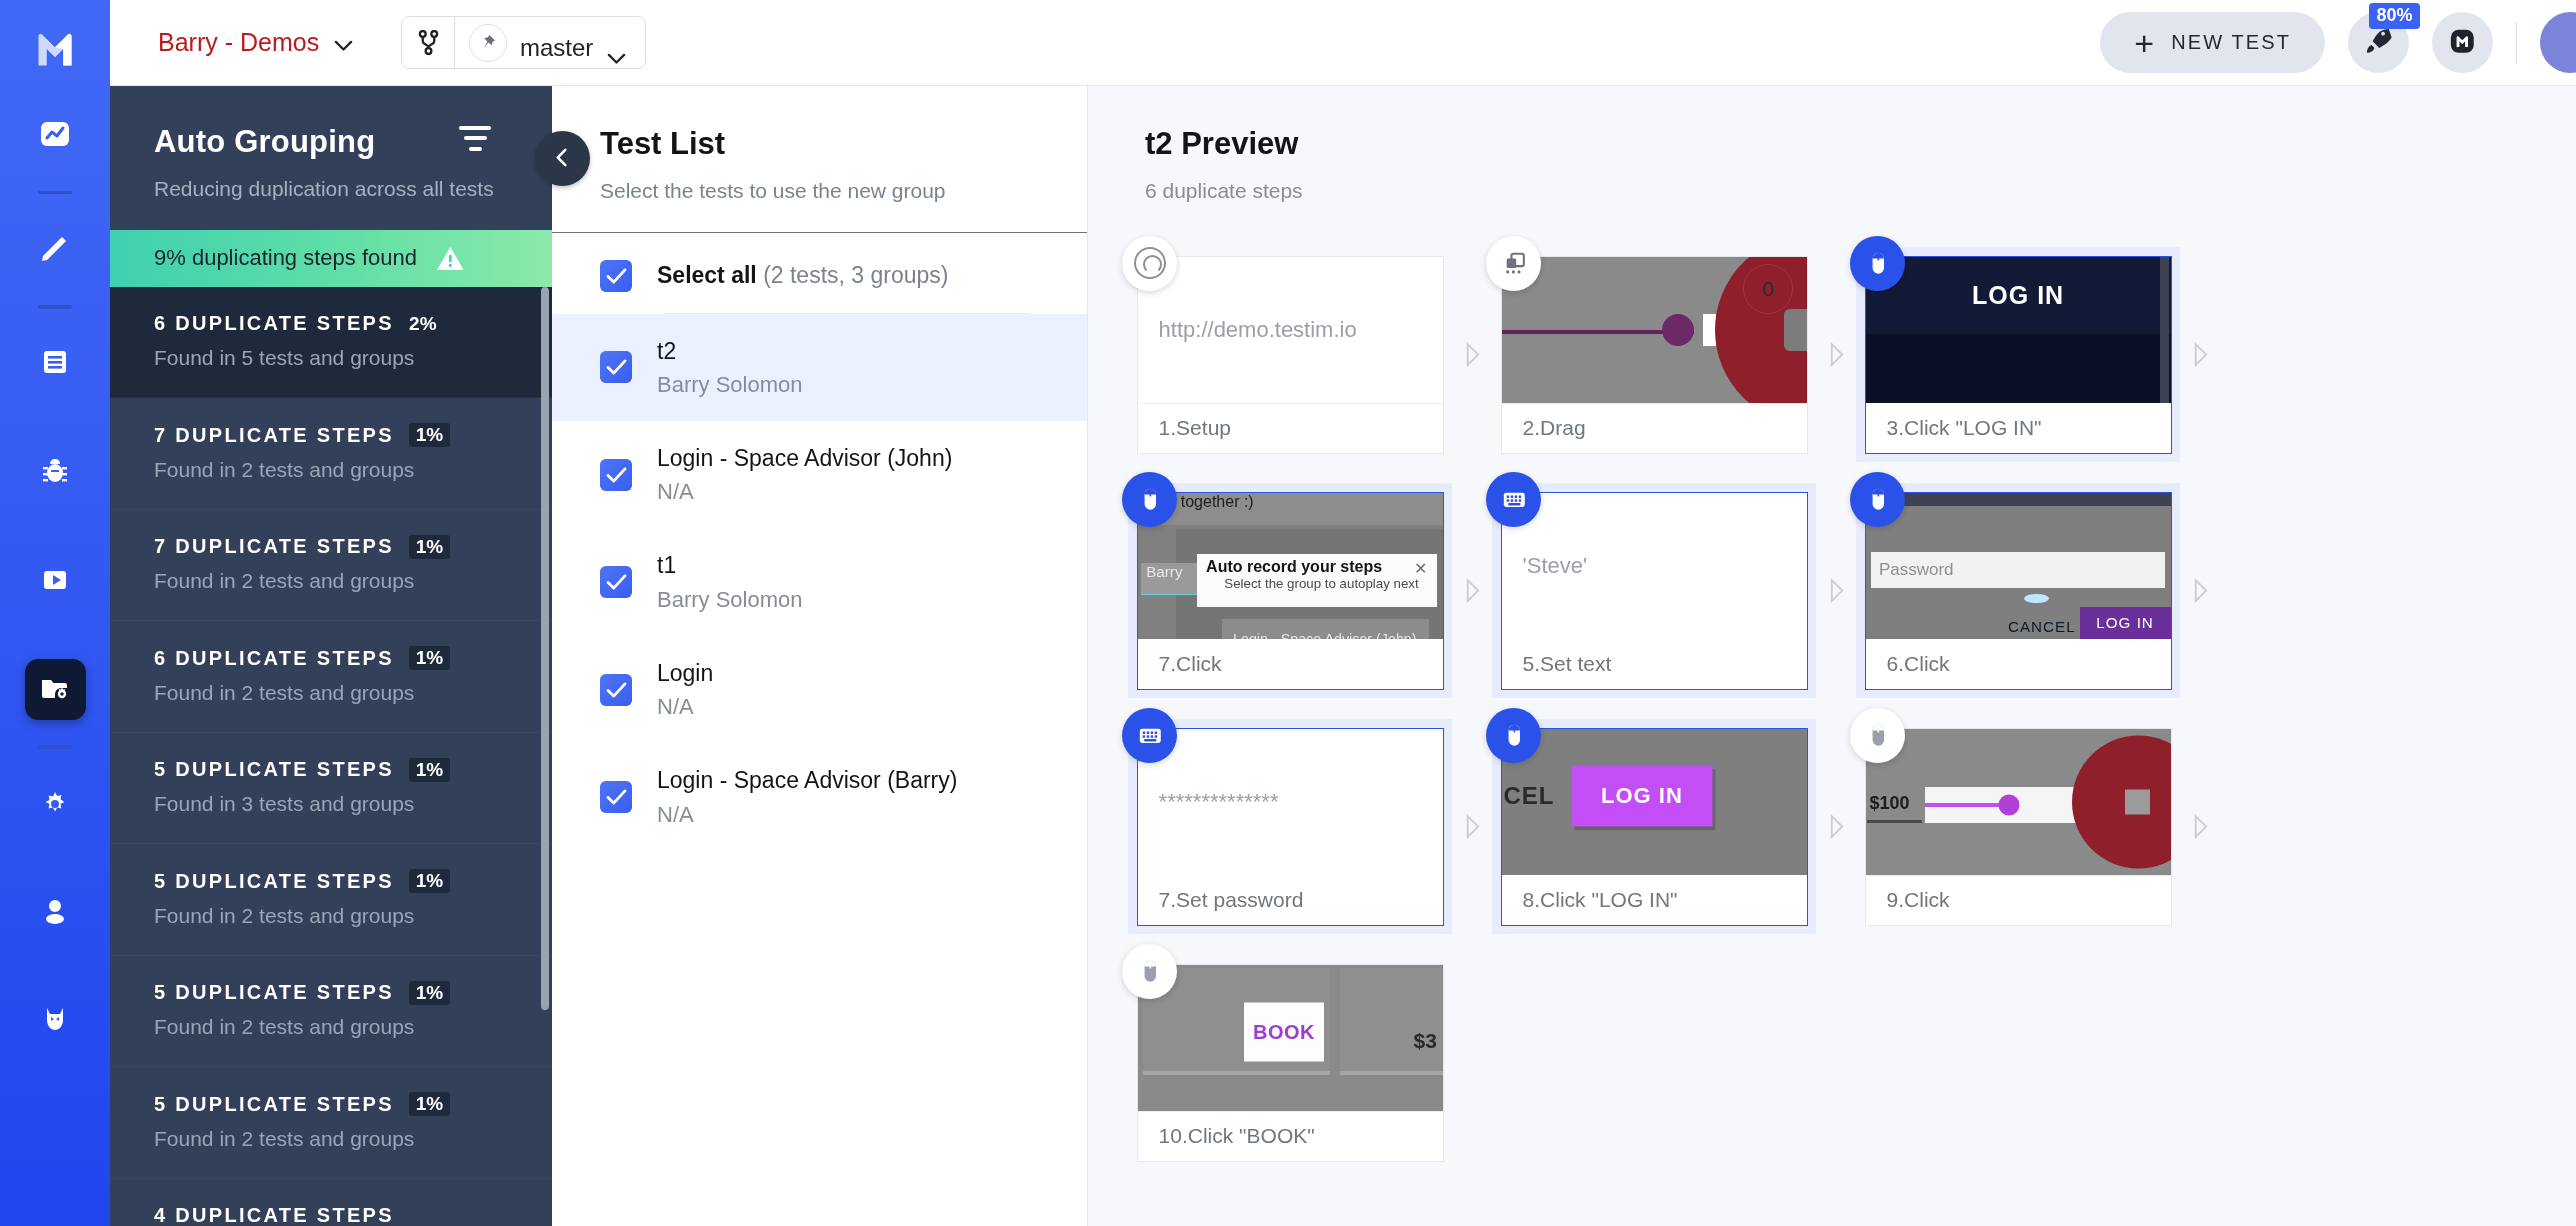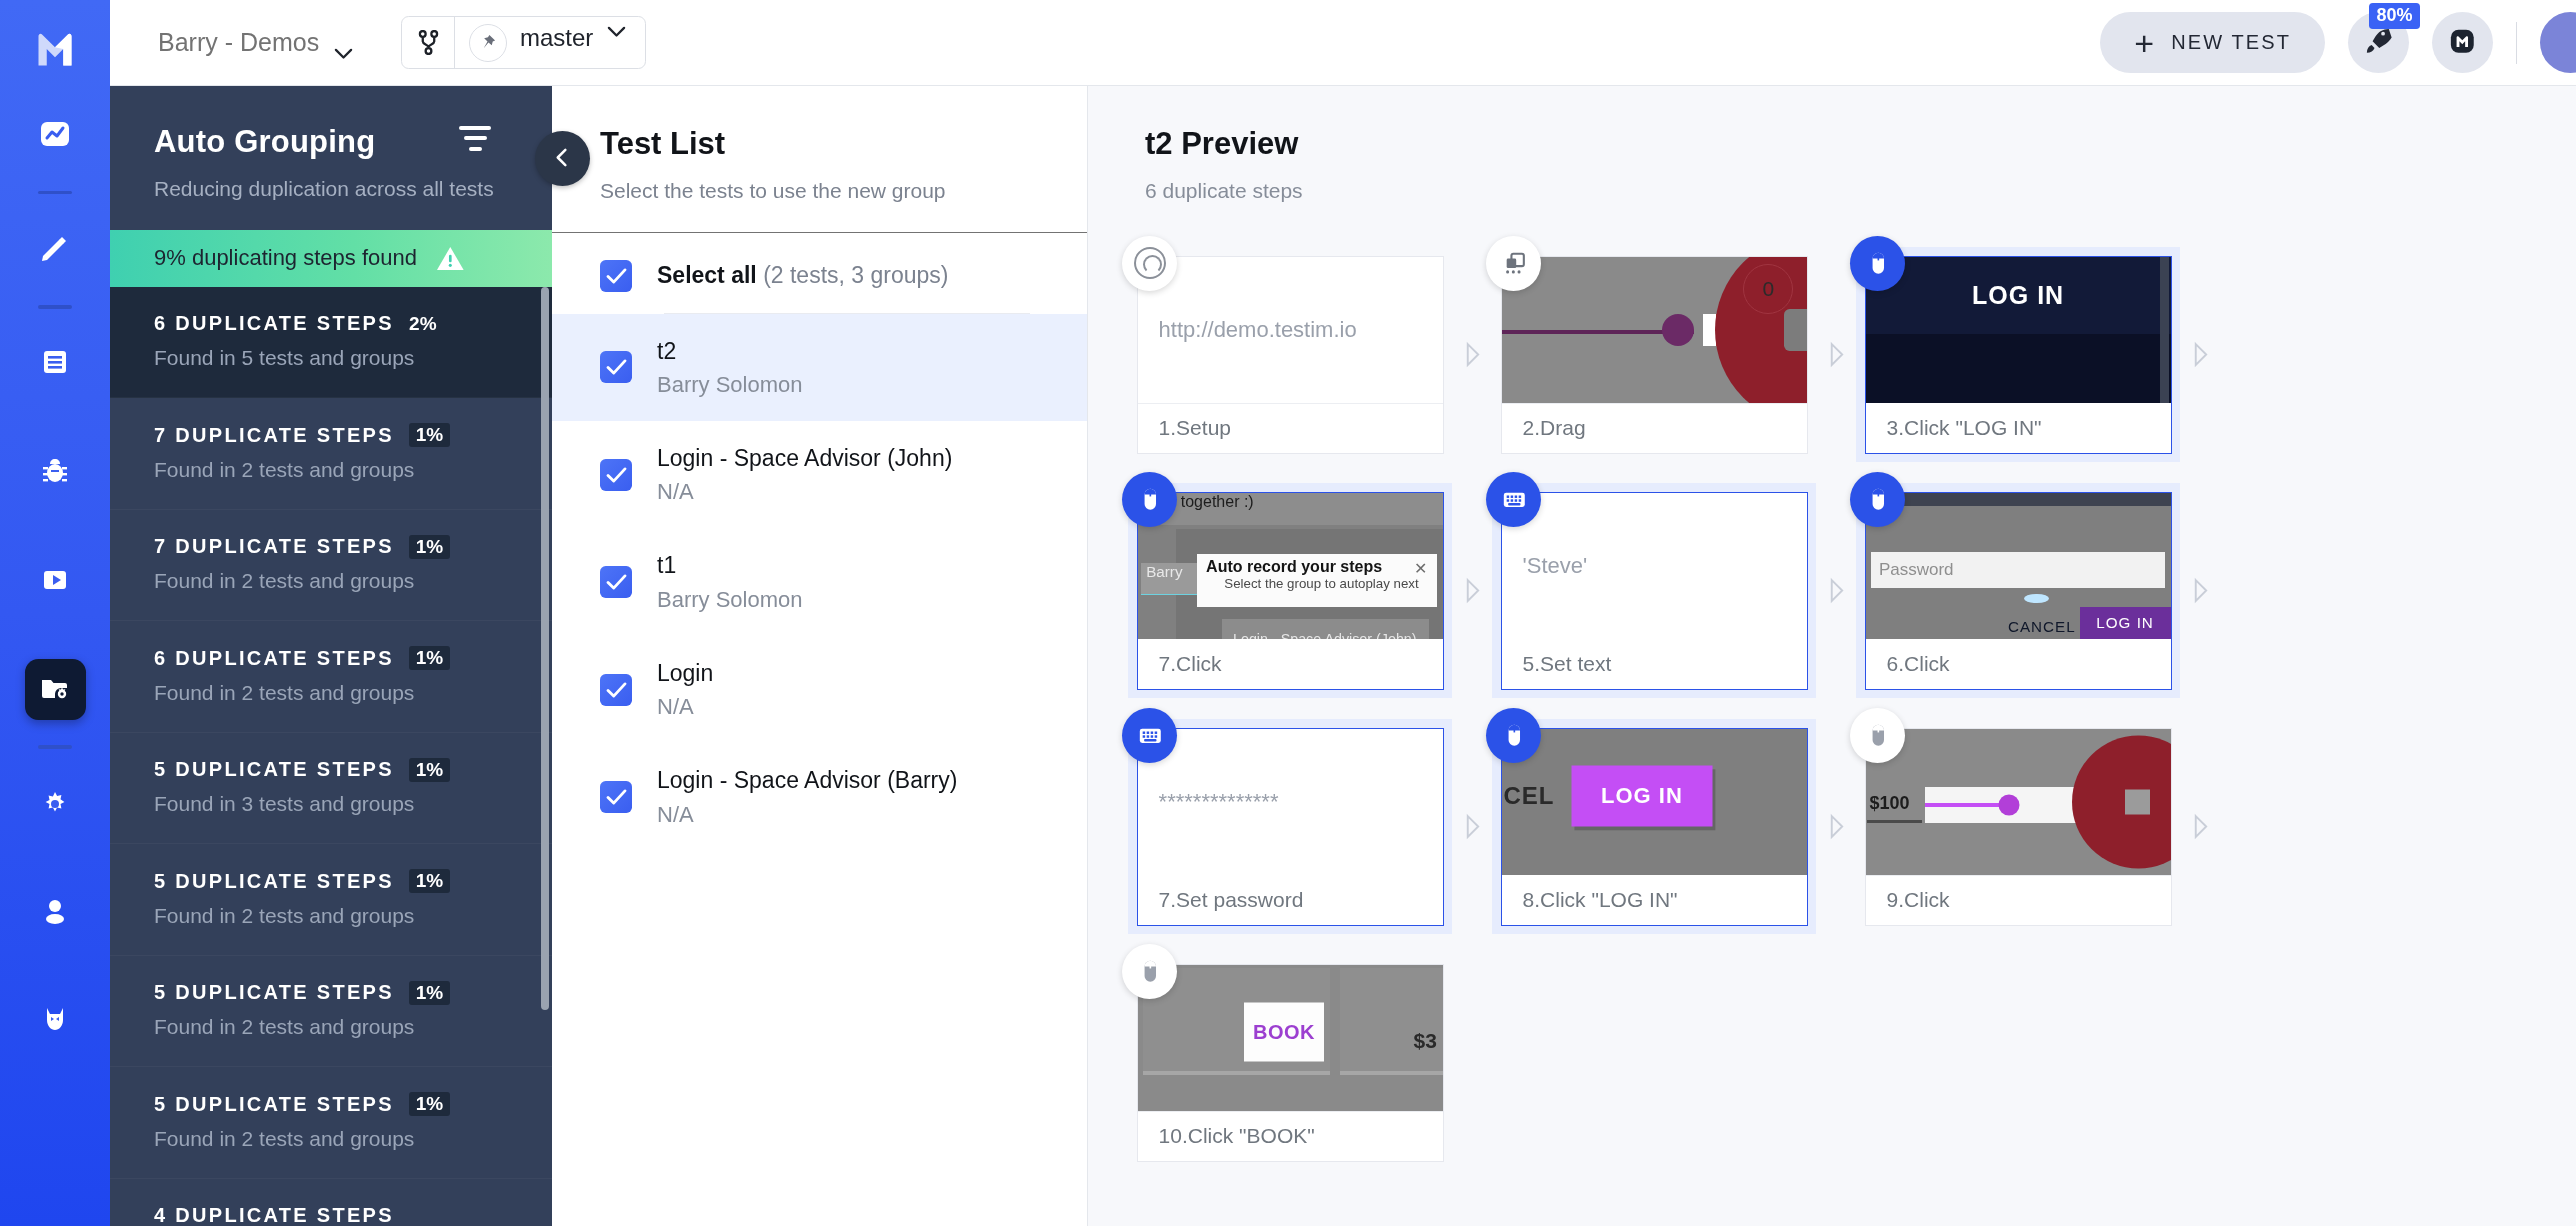--- a/index.html
+++ b/index.html
@@ -30,35 +30,35 @@
   .rail-sep { width: 34px; height: 3.8px; border-radius: 1.9px; background: #2f50c9; margin: 11.4px 0; }
   .rail-gap-md { height: 21px; }
 
   
   .topbar {
     position: absolute; left: 110px; top: 0; width: 2466px; height: 86px;
     background: #ffffff; border-bottom: 1px solid #e4e7ec;
     display: flex; align-items: center; z-index: 30;
   }
   .proj-select {
-    display: flex; align-items: center; gap: 15.2px; margin-left: 48px;
-    font-size: 25px; color: #737373; cursor: pointer; white-space: nowrap;
+    display: flex; align-items: flex-start; gap: 15.2px; margin-left: 48px;
+    font-size: 25px; color: #b91c1c; cursor: pointer; white-space: nowrap;
   }
   .chev { width: 19px; height: 11.4px; flex: 0 0 19px; }
   .chev svg { width: 19px; height: 11.4px; stroke: #20242c; stroke-width: 2.4; fill: none; }
   .branch-box {
     display: flex; align-items: center; margin-left: 48px;
     border: 1px solid #dcdfe5; border-radius: 7.6px; height: 53px; overflow: hidden;
   }
   .branch-icon-cell {
     width: 53px; height: 100%; display: flex; align-items: center; justify-content: center;
     border-right: 1px solid #dcdfe5;
   }
   .branch-icon-cell svg { width: 21px; height: 25px; }
-  .branch-right { display: flex; align-items: flex-start; gap: 13.3px; padding: 0 19px 0 13.3px; cursor: pointer; }
+  .branch-right { display: flex; align-items: flex-end; gap: 13.3px; padding: 0 19px 0 13.3px; cursor: pointer; }
   .pin-circle {
     width: 38px; height: 38px; border-radius: 50%; border: 1px solid #dcdfe5;
     display: flex; align-items: center; justify-content: center;
   }
   .pin-circle svg { width: 19px; height: 19px; fill: #6a6f7a; }
   .branch-name { font-size: 24px; color: #20242c; }
 
   .topbar-right { margin-left: auto; display: flex; align-items: center; gap: 23px; padding-right: 0; }
   .new-test-btn {
     display: flex; align-items: center; gap: 17px;

